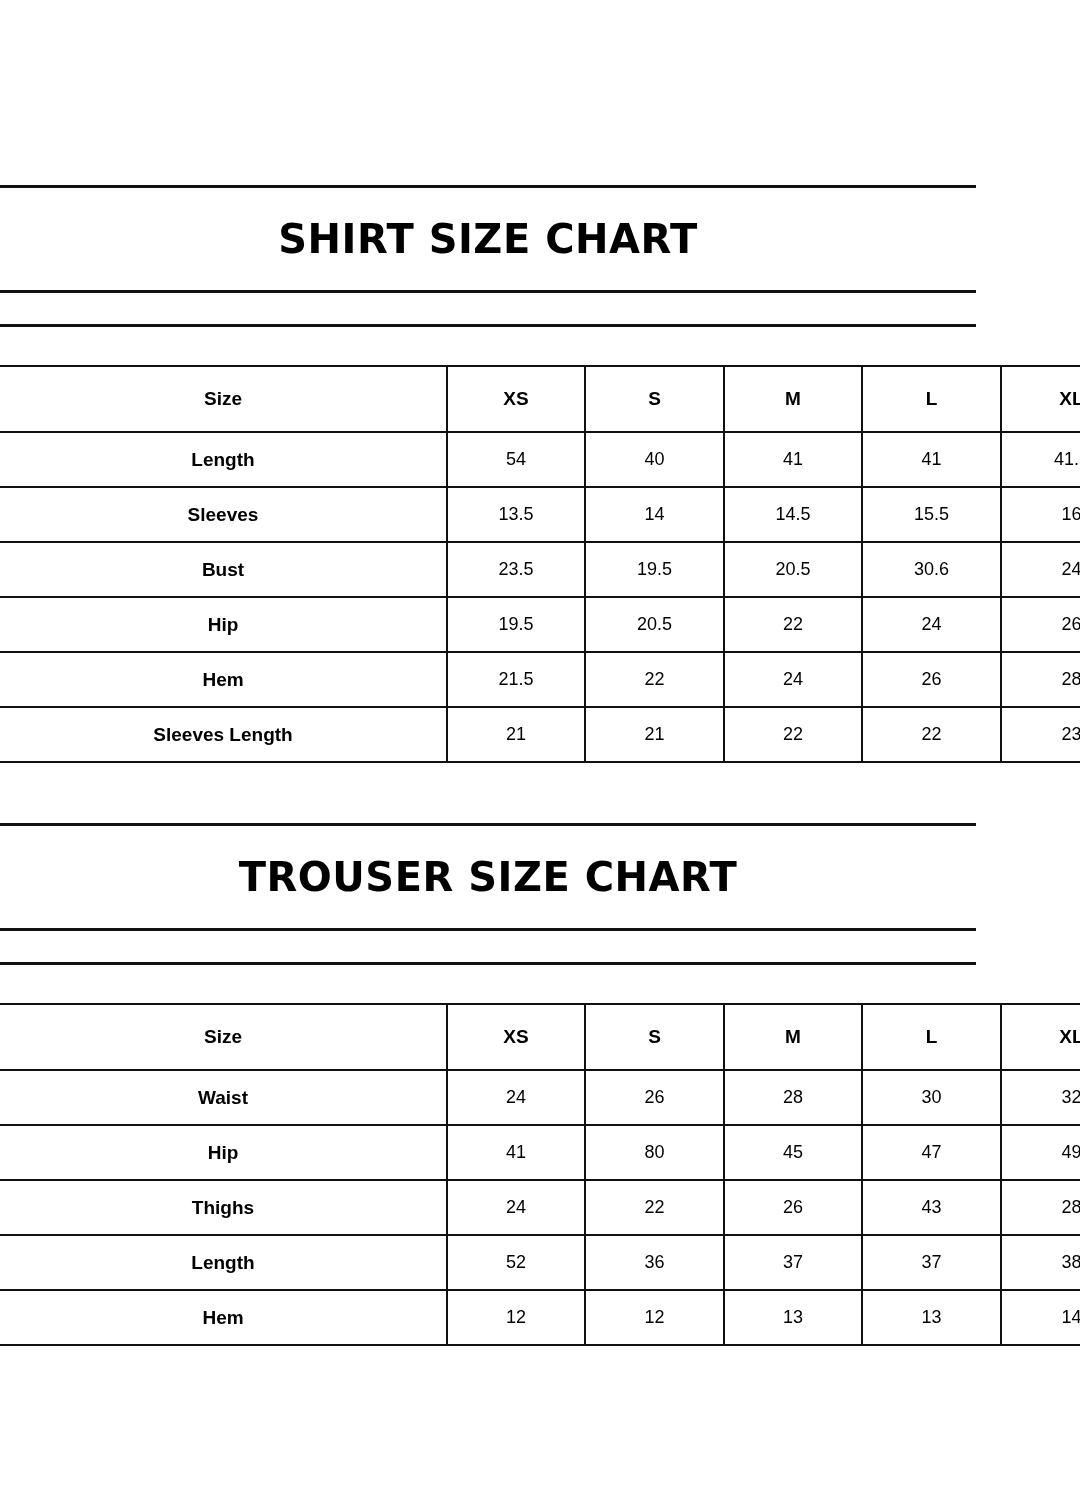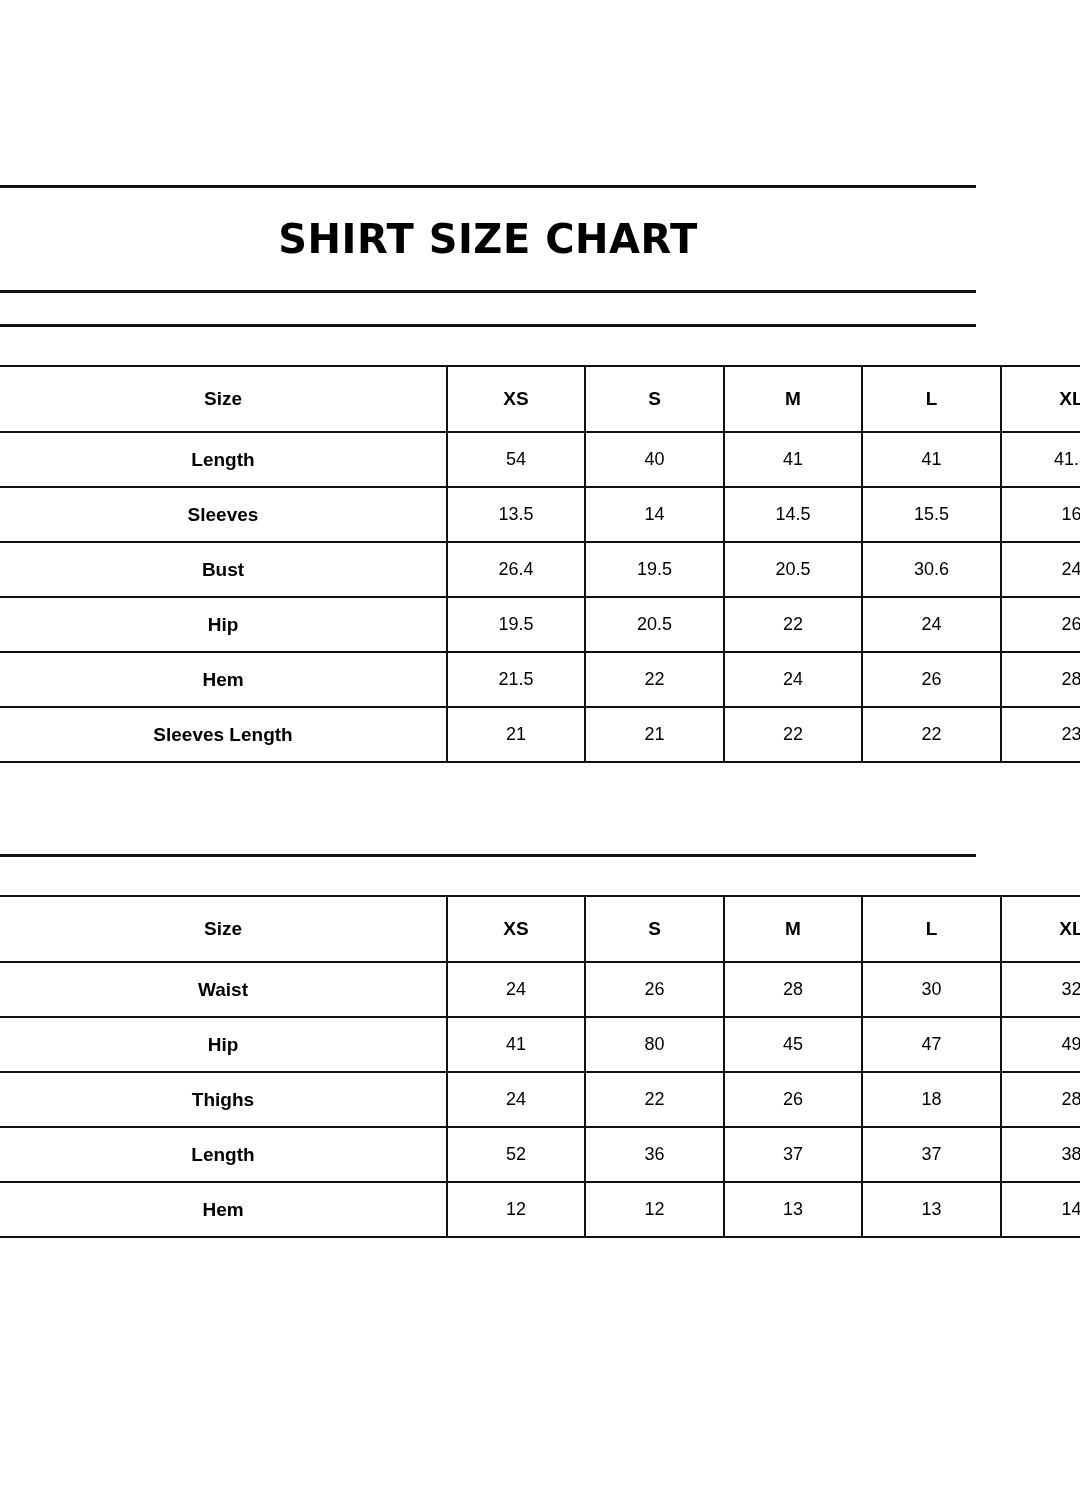--- a/index.html
+++ b/index.html
@@ -149,21 +149,21 @@
         <tr>
           <td class="label">Sleeves</td>
           <td>13.5</td>
           <td>14</td>
           <td>14.5</td>
           <td>15.5</td>
           <td>16</td>
         </tr>
         <tr>
           <td class="label">Bust</td>
-          <td>26.4</td>
+          <td>23.5</td>
           <td>19.5</td>
           <td>20.5</td>
           <td>30.6</td>
           <td>24</td>
         </tr>
         <tr>
           <td class="label">Hip</td>
           <td>19.5</td>
           <td>20.5</td>
           <td>22</td>
@@ -184,20 +184,23 @@
           <td>21</td>
           <td>22</td>
           <td>22</td>
           <td>23</td>
         </tr>
       </tbody>
     </table>
   </div>
 
   <div class="chart-block" id="trouser-block">
+    <div class="title-band">
+      <div class="title-text">TROUSER SIZE CHART</div>
+    </div>
     <div class="title-underline"></div>
     <div class="spacer-sm"></div>
 
     <table class="size-table">
       <colgroup>
         <col class="c-label">
           <col class="c-size">
           <col class="c-size2">
           <col class="c-size">
           <col class="c-size2">
@@ -228,21 +231,21 @@
           <td>80</td>
           <td>45</td>
           <td>47</td>
           <td>49</td>
         </tr>
         <tr>
           <td class="label">Thighs</td>
           <td>24</td>
           <td>22</td>
           <td>26</td>
-          <td>18</td>
+          <td>43</td>
           <td>28</td>
         </tr>
         <tr>
           <td class="label">Length</td>
           <td>52</td>
           <td>36</td>
           <td>37</td>
           <td>37</td>
           <td>38</td>
         </tr>

